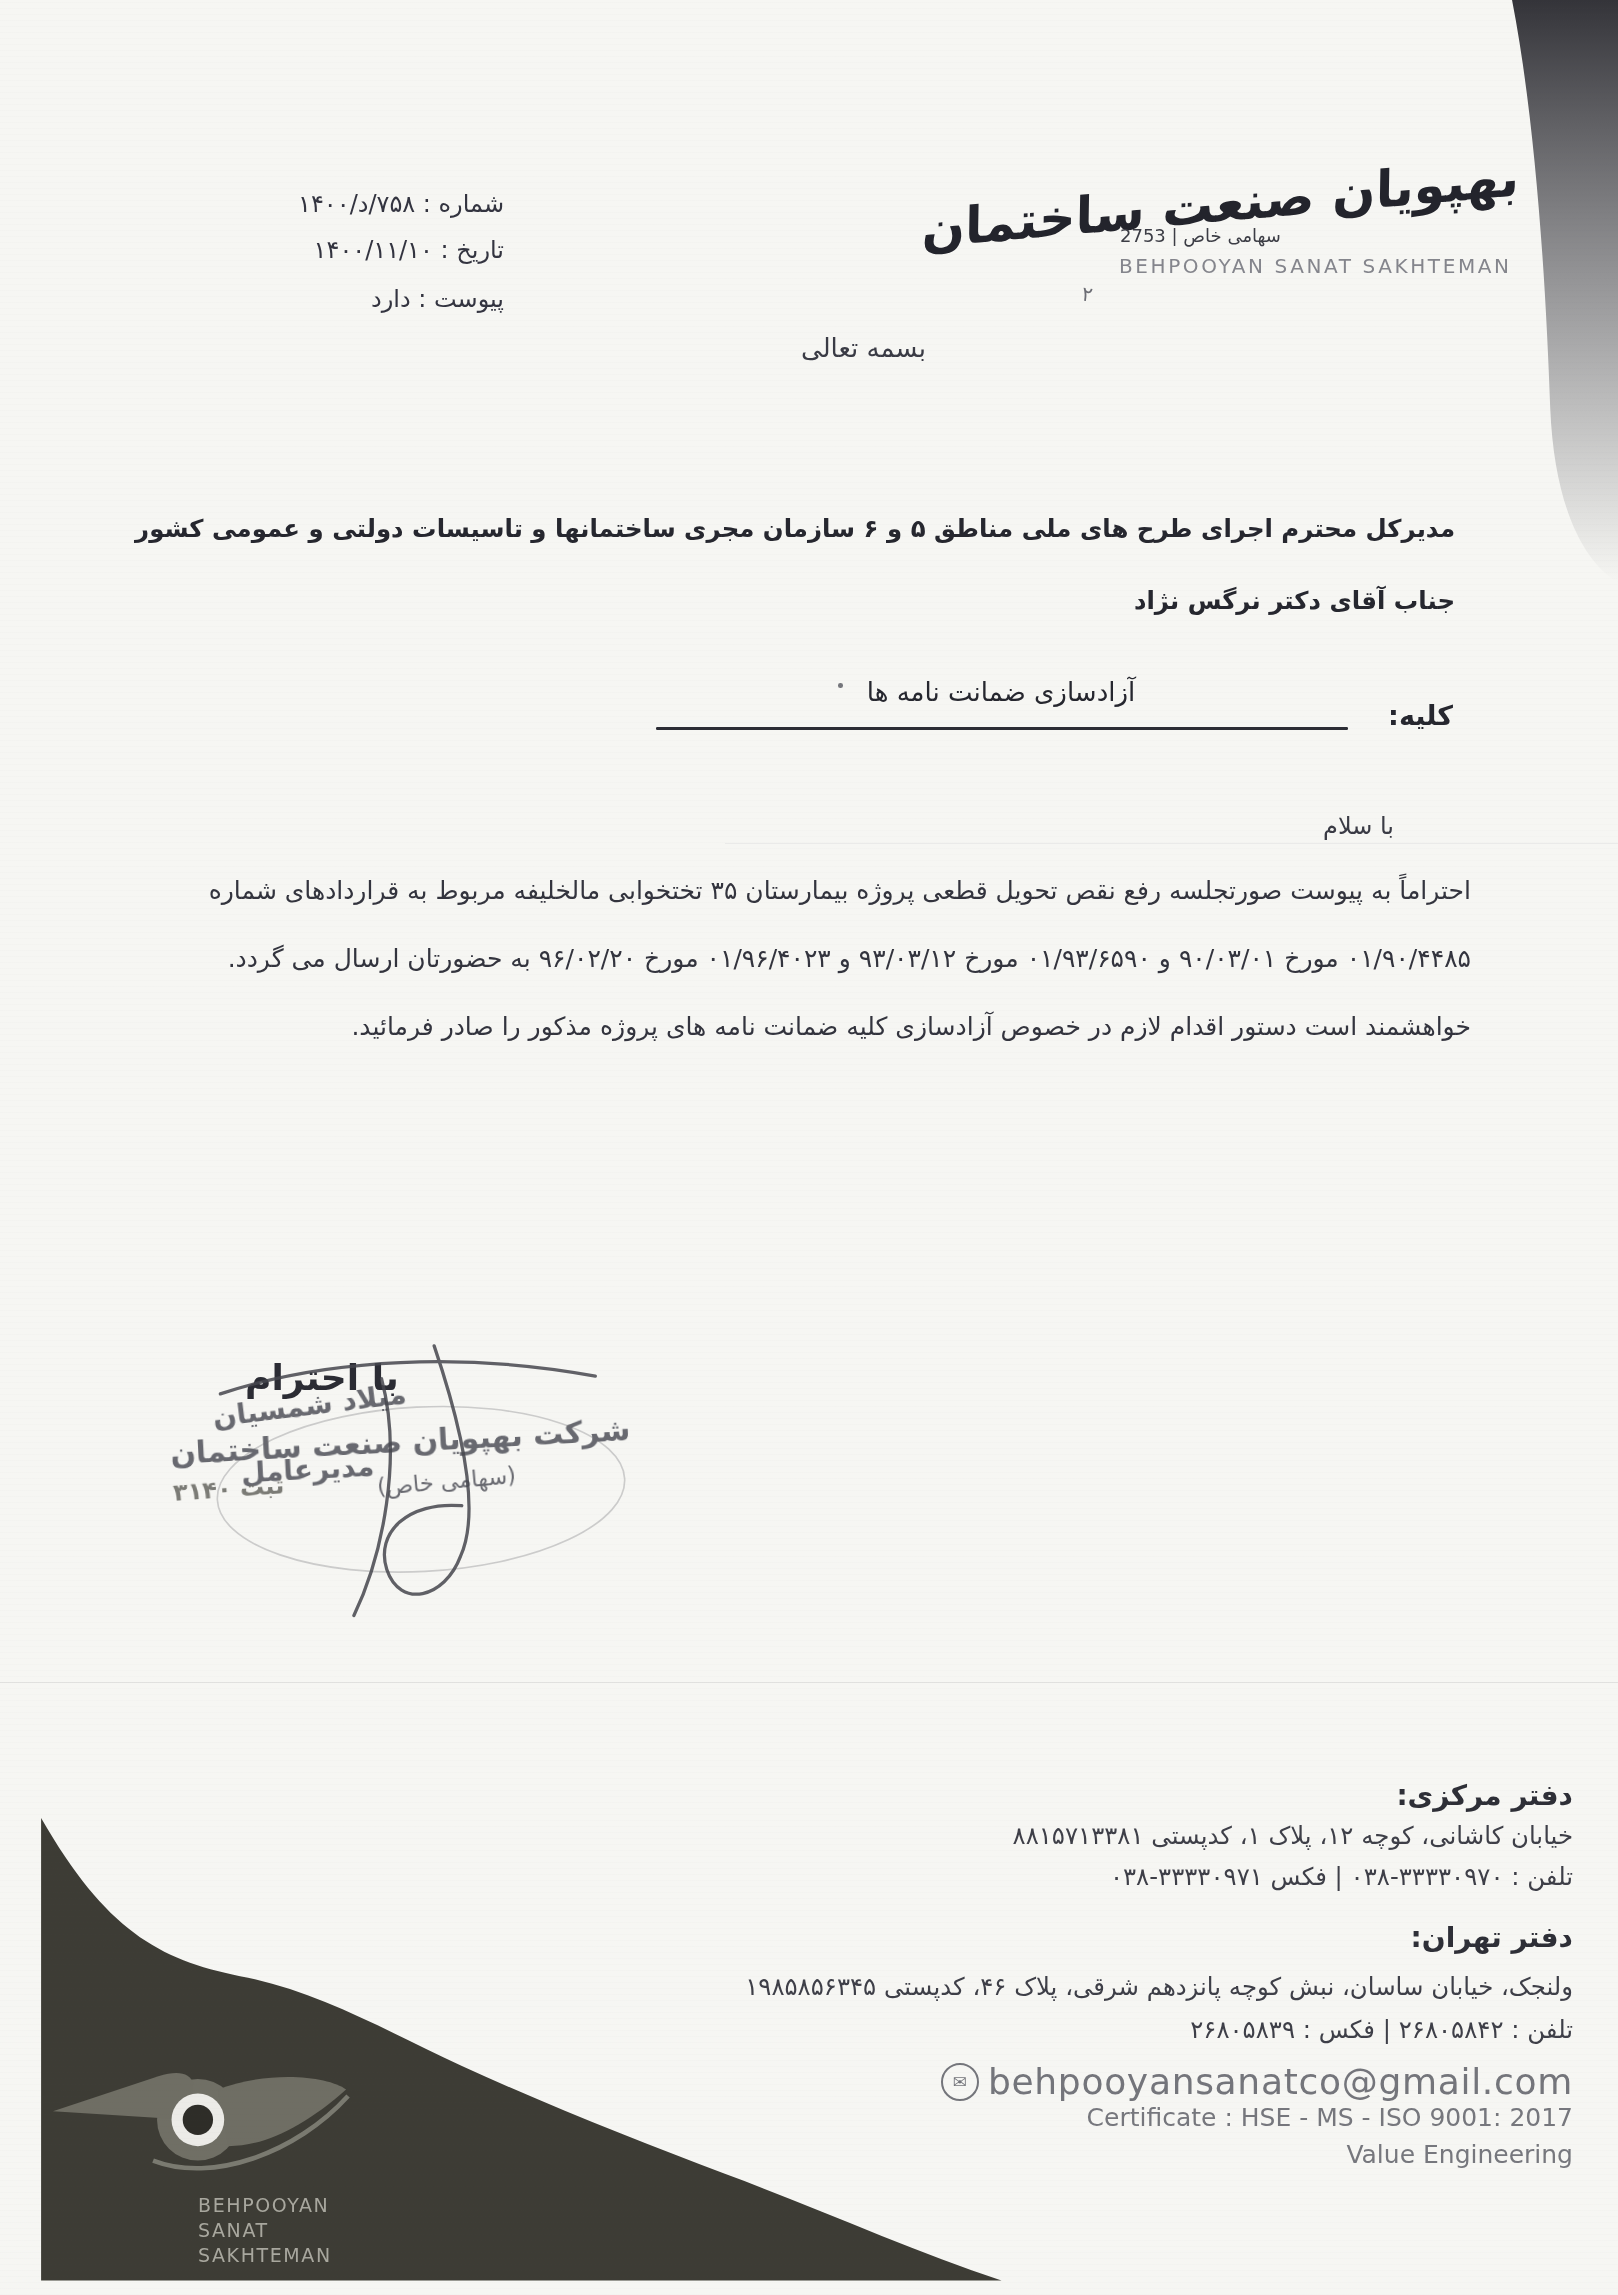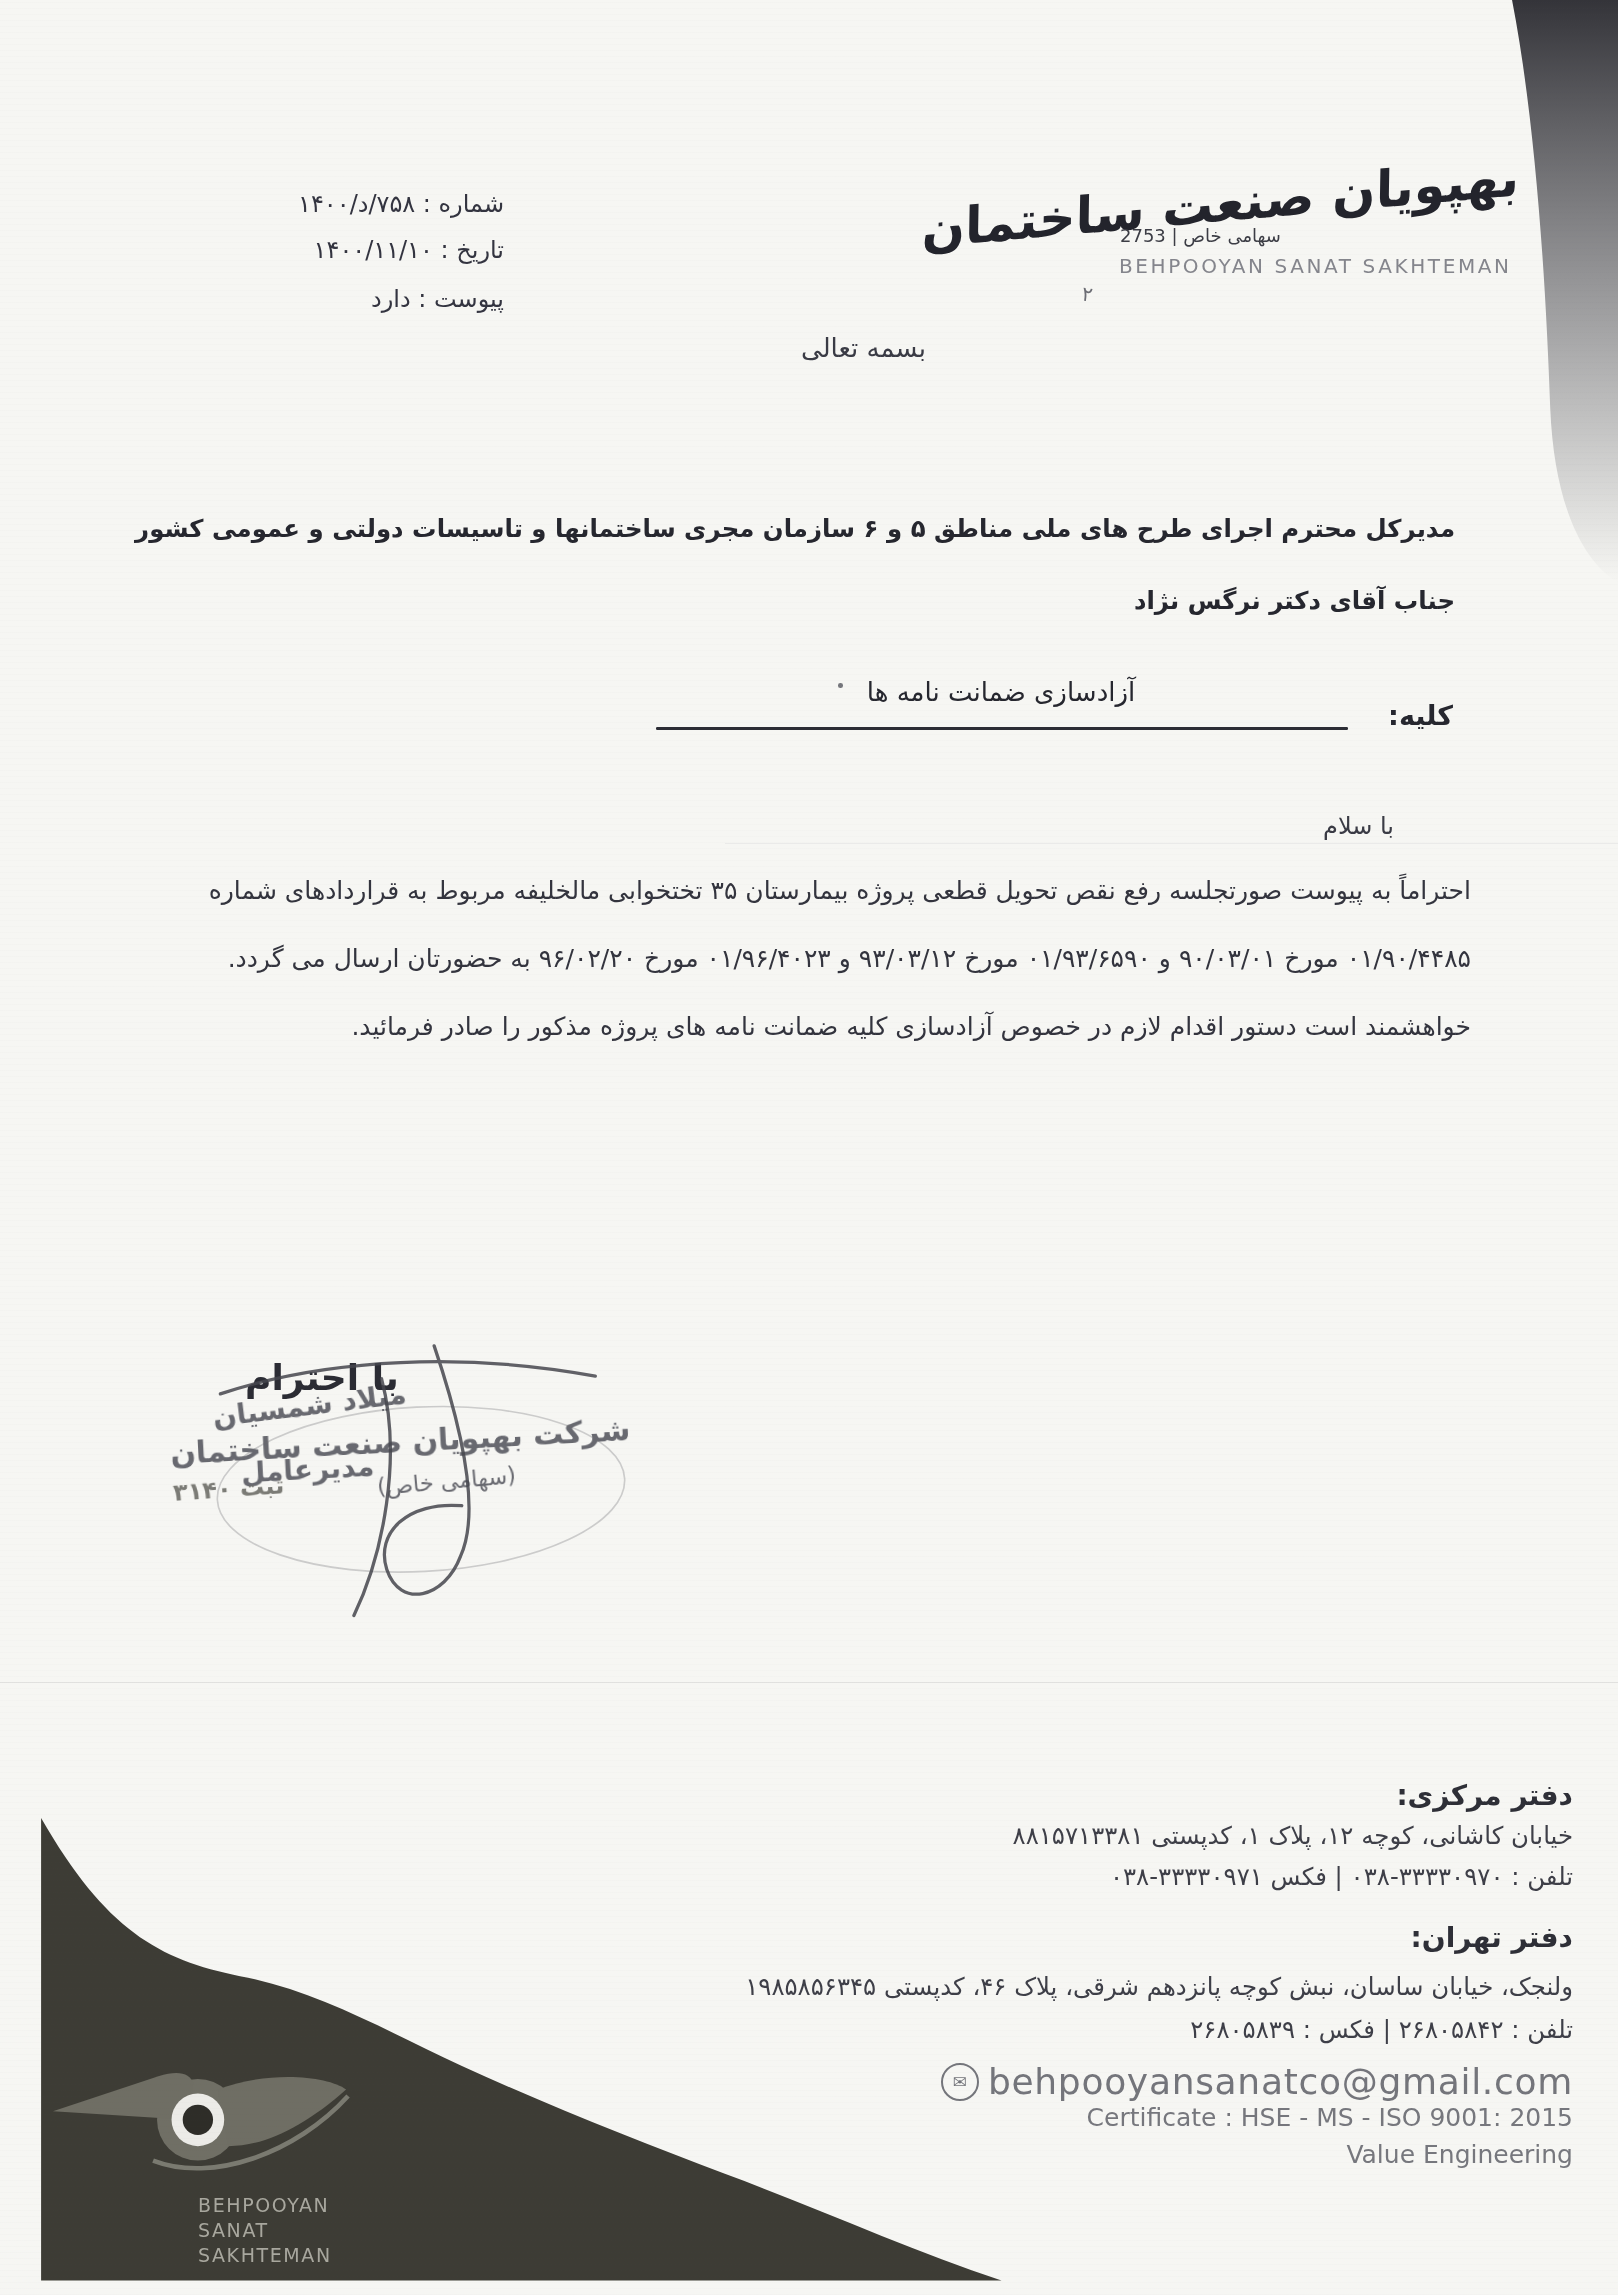--- a/index.html
+++ b/index.html
@@ -141,21 +141,21 @@
   <div class="abs rtl ft ft-text z1" style="top:1862px;">تلفن : ۳۳۳۳۰۹۷۰-۰۳۸ | فکس ۳۳۳۳۰۹۷۱-۰۳۸</div>
 
   <div class="abs rtl ft ft-label z1" style="top:1921px;text-align:right;">دفتر تهران:</div>
   <div class="abs rtl ft ft-text z1" style="top:1972px;">ولنجک، خیابان ساسان، نبش کوچه پانزدهم شرقی، پلاک ۴۶، کدپستی ۱۹۸۵۸۵۶۳۴۵</div>
   <div class="abs rtl ft ft-text z1" style="top:2015px;">تلفن : ۲۶۸۰۵۸۴۲ | فکس : ۲۶۸۰۵۸۳۹</div>
 
   <div class="abs email-row z1">
     <span class="email-icon">✉</span>
     <span class="email-text">behpooyansanatco@gmail.com</span>
   </div>
-  <div class="abs ft ft-gray z1" style="top:2103px;">Certificate : HSE - MS - ISO 9001: 2015</div>
+  <div class="abs ft ft-gray z1" style="top:2103px;">Certificate : HSE - MS - ISO 9001: 2017</div>
   <div class="abs ft ft-gray z1" style="top:2140px;">Value Engineering</div>
 
   <div class="abs logo-en">
     <div>BEHPOOYAN</div>
     <div>SANAT</div>
     <div>SAKHTEMAN</div>
   </div>
 
 </div>
 

